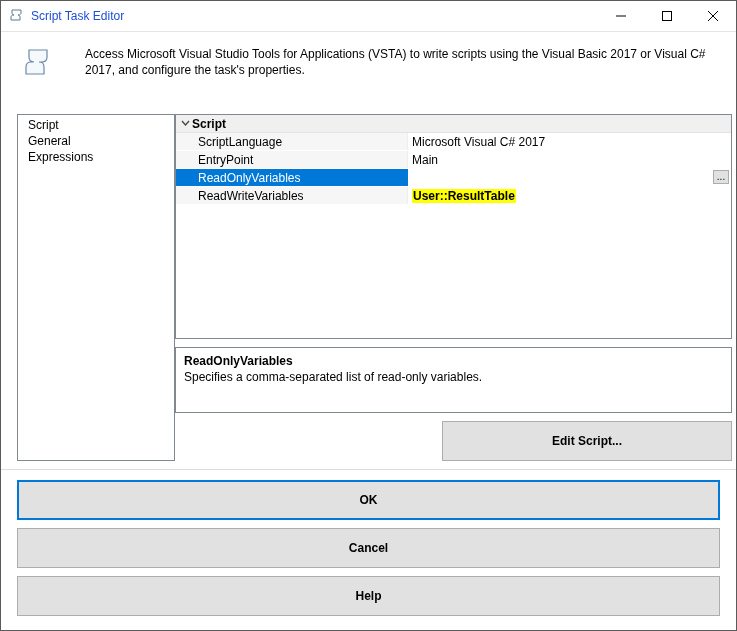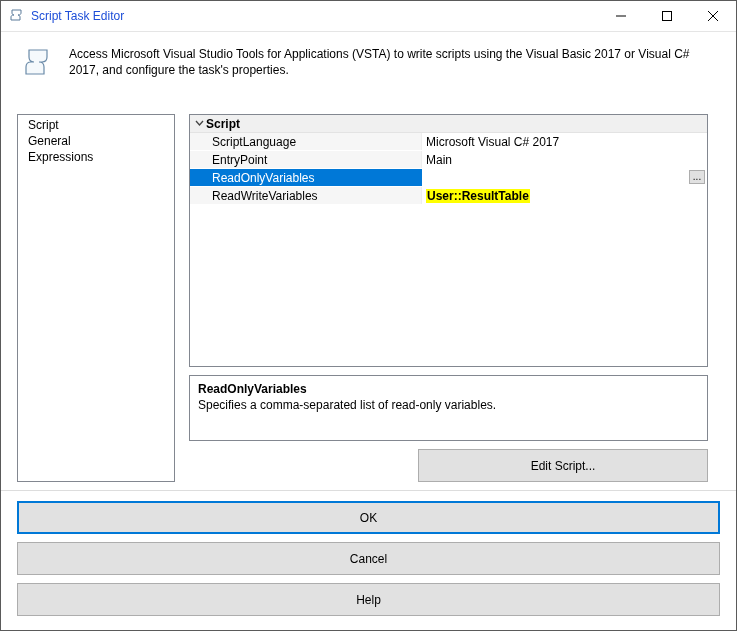--- a/index.html
+++ b/index.html
@@ -41,35 +41,35 @@
   .win-controls .wc {
     width: 46px;
     display: flex;
     align-items: center;
     justify-content: center;
     color:#000;
   }
   .desc-row {
     display:flex;
     padding: 14px 18px 8px 22px;
-    gap: 14px;
+    gap: 30px;
     align-items: center;
   }
   .desc-row .big-icon {
     width:32px;height:32px;flex:0 0 32px;
     display:flex;align-items:center;justify-content:center;
   }
   .desc-row .desc-text {
     line-height:1.35;
   }
   .main-area {
     flex:1;
     display:flex;
-    gap: 14px;
-    padding: 28px 28px 8px 16px;
+    gap: 0;
+    padding: 28px 4px 8px 16px;
   }
   .nav-panel {
     width: 158px;
     border:1px solid #828790;
     background:#fff;
     padding: 2px 0;
   }
   .nav-item {
     padding: 0px 10px;
     line-height:16px;
@@ -148,27 +148,27 @@
     border:1px solid #828790;
     background:#fff;
     padding:6px 8px 10px 8px;
     height:66px;
   }
   .help-panel .hp-title{font-weight:bold;margin-bottom:2px;}
   .edit-script-row {
     display:flex;justify-content:flex-end;
   }
   .btn {
-    min-width:86px;height:33px;
+    min-width:86px;height:40px;
     border:1px solid #adadad;
     background:#e1e1e1;
     display:inline-flex;align-items:center;justify-content:center;
     padding:0 14px;
     cursor:pointer;
-    font-family:inherit;font-size:12px;
+    font-family:inherit;font-size:12px;font-weight:bold;
   }
   .btn.wide{min-width:290px;}
   .btn.default{border:2px solid #0078d7;background:#e1e1e1;}
   .footer {
     border-top:1px solid #ddd;
     padding:10px 16px 14px 16px;
     display:flex;justify-content:flex-end;gap:8px;flex-direction:column;
   }
 </style>
 </head>

